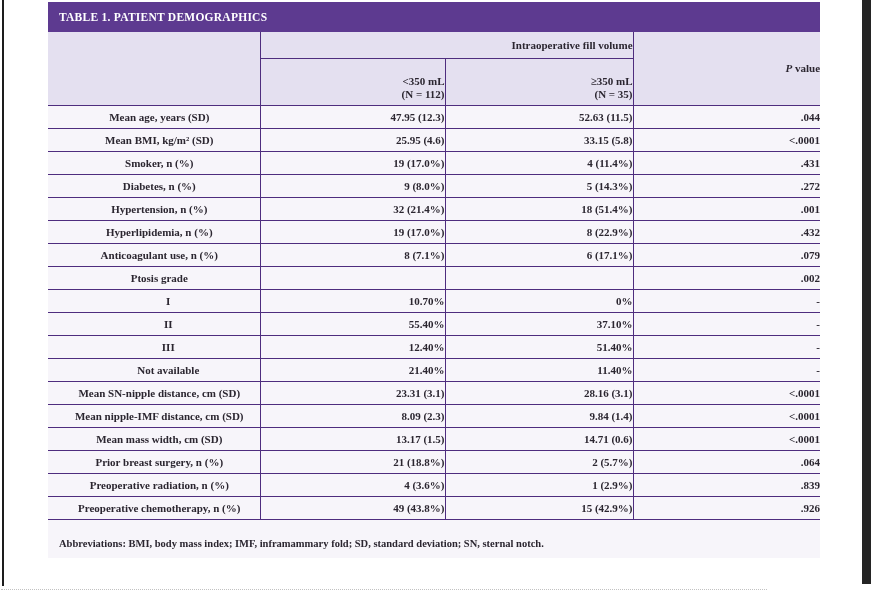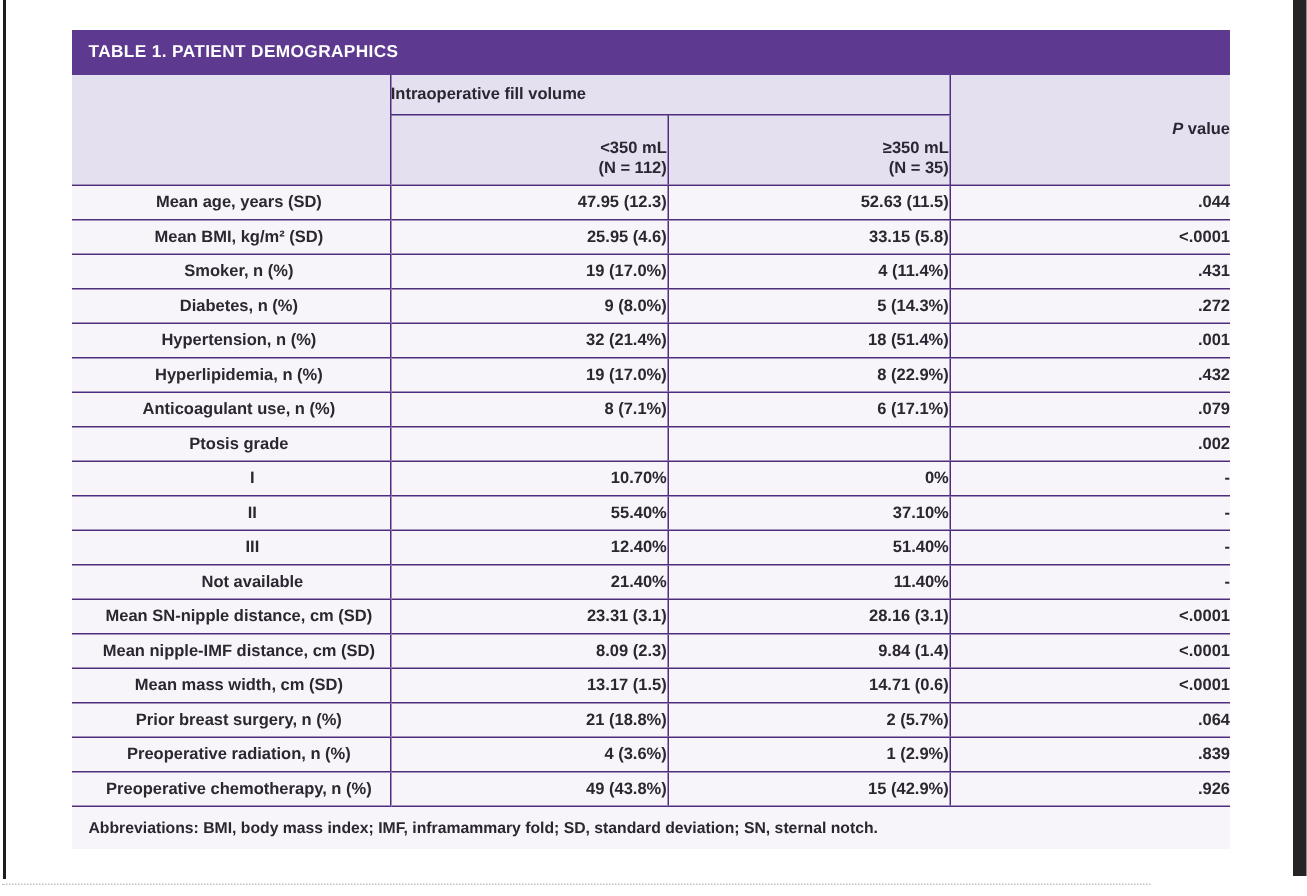--- a/index.html
+++ b/index.html
@@ -24,21 +24,21 @@
     position:absolute;left:2px;top:0;width:2px;height:586px;background:#1d1d1d;
   }
   .scan-edge-right{
     position:absolute;left:862px;top:0;width:9px;height:584px;background:#242424;
   }
   .page-bottom-rule{
     position:absolute;left:1px;top:589px;width:766px;height:0;
     border-top:1px dotted #c2c2c2;
   }
   .table-wrap{
-    position:absolute;left:48px;top:20px;width:772px;
+    position:absolute;left:48px;top:2px;width:772px;font-family:Liberation Serif, serif;
   }
   .title-bar{
     height:30px;line-height:30px;
     background:var(--title-bar);
     color:var(--title-text);
     font-weight:bold;font-size:11.5px;letter-spacing:.25px;
     padding-left:11px;
   }
   table{
     border-collapse:collapse;
@@ -46,21 +46,21 @@
   }
   thead th{
     background:var(--header-bg);
     font-size:11px;font-weight:bold;
     padding:0;
   }
   th.corner{border-bottom:1.5px solid var(--border);}
   th.group{
     border-left:1.5px solid var(--border);
     border-bottom:1.5px solid var(--border);
-    height:26px;text-align:left;vertical-align:middle;
+    height:26px;text-align:right;vertical-align:middle;
   }
   th.subcol{
     border-left:1.5px solid var(--border);
     border-bottom:1.5px solid var(--border);
     text-align:right;vertical-align:middle;
     padding:16px 0 4px;line-height:13px;height:31px;
   }
   th.pcol{
     border-left:1.5px solid var(--border);
     border-bottom:1.5px solid var(--border);
@@ -75,21 +75,21 @@
     padding:0;
     vertical-align:middle;
   }
   tbody td + td{border-left:1.5px solid var(--border);}
   td.label{text-align:center;padding-left:11px;}
   td.label.indent{padding-left:29px;}
   td.val{text-align:right;}
   .footnote{
     background:var(--row-bg);
     font-size:10.5px;font-weight:bold;
-    padding:8px 11px 8px;
+    padding:18px 11px 8px;
     line-height:12px;
   }
 </style>
 </head>
 <body>
 
 <div class="scan-edge-left"></div>
 <div class="scan-edge-right"></div>
 <div class="page-bottom-rule"></div>
 

